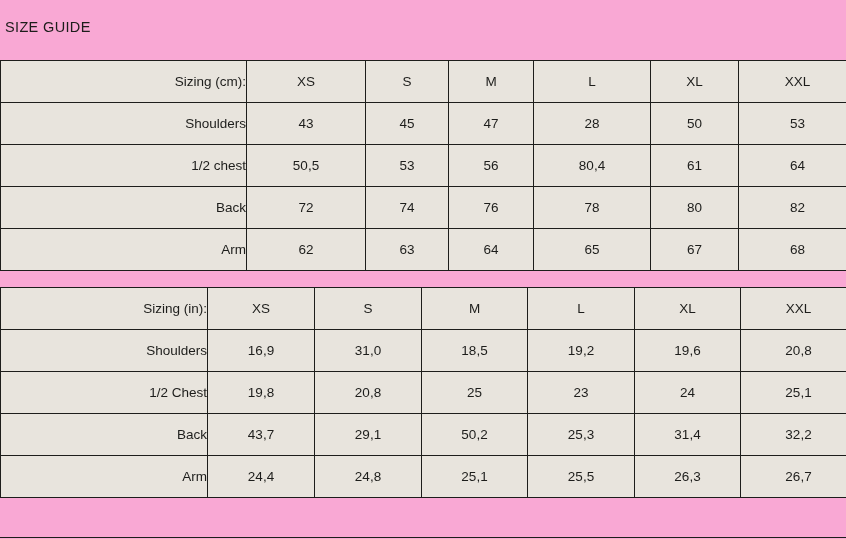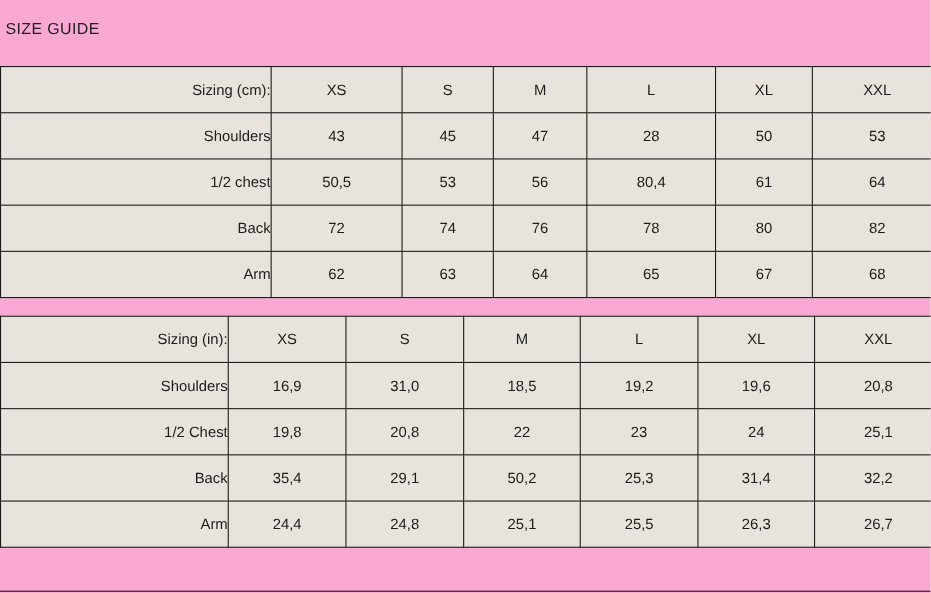--- a/index.html
+++ b/index.html
@@ -189,29 +189,29 @@
         <td class="val">18,5</td>
         <td class="val">19,2</td>
         <td class="val">19,6</td>
         <td class="val">20,8</td>
       </tr>
 
       <tr>
         <td class="label">1/2 Chest</td>
         <td class="val">19,8</td>
         <td class="val">20,8</td>
-        <td class="val">22</td>
+        <td class="val">25</td>
         <td class="val">23</td>
         <td class="val">24</td>
         <td class="val">25,1</td>
       </tr>
 
       <tr>
         <td class="label">Back</td>
-        <td class="val">35,4</td>
+        <td class="val">43,7</td>
         <td class="val">29,1</td>
         <td class="val">50,2</td>
         <td class="val">25,3</td>
         <td class="val">31,4</td>
         <td class="val">32,2</td>
       </tr>
 
       <tr>
         <td class="label">Arm</td>
         <td class="val">24,4</td>

